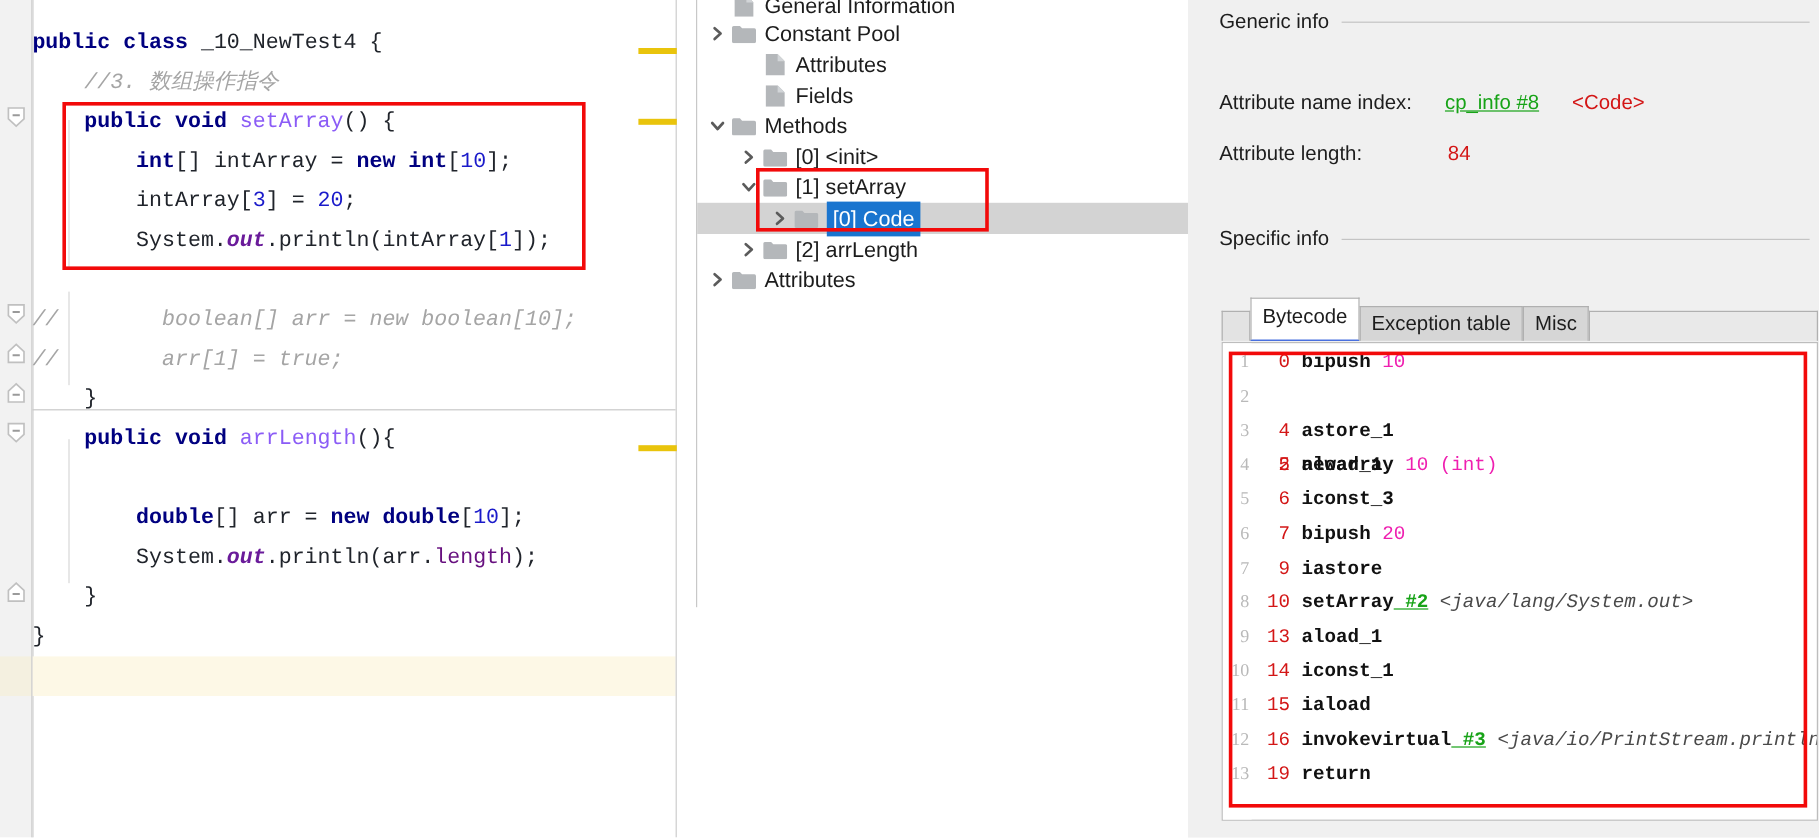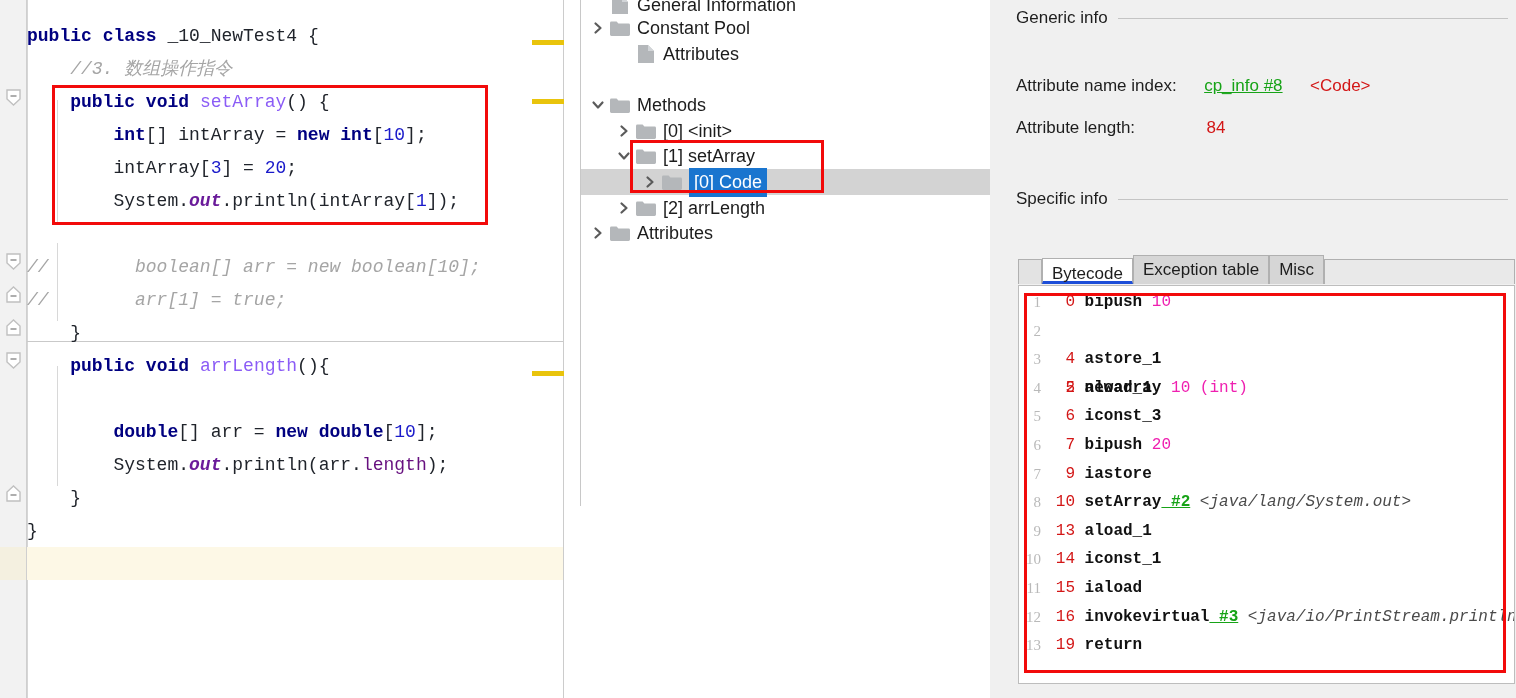--- a/index.html
+++ b/index.html
@@ -85,21 +85,21 @@
   .cplink{color:#17a317;text-decoration:underline;}
   .redval{color:#d31616;}
   .angle{color:#d31616;}
 
   .tabs{position:absolute;left:1018px;top:254px;width:497px;height:30px;display:flex;align-items:flex-end;}
   .tab-stub{width:22px;height:24px;background:#e3e3e3;border:1px solid #b0b0b0;border-bottom:none;}
   .tab{
     height:29px;line-height:28px;padding:0 9px;font-size:17px;color:#1d1d1d;
     background:#d6d6d6;border:1px solid #b0b0b0;border-bottom:none;box-sizing:border-box;
   }
-  .tab.active{background:#ffffff;border-bottom:3px solid #1d4ed8;height:26px;line-height:29px;}
+  .tab.active{background:#ffffff;border-bottom:1px solid #1d4ed8;height:36px;line-height:29px;}
   .tab-fill{flex:1;height:24px;background:#e9e9e9;border:1px solid #b0b0b0;border-bottom:none;}
 
   .bytepane{
     position:absolute;left:1018px;top:285px;width:497px;height:399px;background:#ffffff;
     border:1px solid #bdbdbd;box-sizing:border-box;overflow:hidden;
   }
   .byte-gutter{position:absolute;left:0;top:0;width:24px;height:399px;background:#ffffff;}
   .bg-num{
     position:absolute;right:2px;width:22px;text-align:right;font-family:"Liberation Serif",serif;
     font-size:15px;color:#b9b9b9;height:28px;line-height:28px;
@@ -224,20 +224,31 @@
         <div style="width: 32px; flex: 0 0 auto;"></div>
         <div class="twist"></div>
         <div class="ficon">
           <svg width="16" height="18" viewBox="0 0 16 18">
             <path d="M0 0 H10 L16 6 V18 H0 Z" fill="#b4b7ba"></path>
             <path d="M10 0 L16 6 H10 Z" fill="#d2d5d8"></path>
           </svg>
         </div>
         <span class="tlabel">Attributes</span>
       </div>
+      <div class="trow" style="top: 67px;">
+        <div style="width: 32px; flex: 0 0 auto;"></div>
+        <div class="twist"></div>
+        <div class="ficon">
+          <svg width="16" height="18" viewBox="0 0 16 18">
+            <path d="M0 0 H10 L16 6 V18 H0 Z" fill="#b4b7ba"></path>
+            <path d="M10 0 L16 6 H10 Z" fill="#d2d5d8"></path>
+          </svg>
+        </div>
+        <span class="tlabel">Fields</span>
+      </div>
       <div class="trow" style="top: 92px;">
         <div style="width: 6px; flex: 0 0 auto;"></div>
         <div class="twist">
           <svg width="14" height="14" viewBox="0 0 14 14">
             <polyline points="2.5,4.5 7,9.5 11.5,4.5" fill="none" stroke="#5b5b5b" stroke-width="2.2" stroke-linecap="round" stroke-linejoin="round"></polyline>
           </svg>
         </div>
         <div class="ficon">
           <svg width="20" height="15" viewBox="0 0 20 15">
             <path d="M0 2 A1.4 1.4 0 0 1 1.4 0.6 H6.6 L8.4 2.6 H18.6 A1.4 1.4 0 0 1 20 4 V13.6 A1.4 1.4 0 0 1 18.6 15 H1.4 A1.4 1.4 0 0 1 0 13.6 Z" fill="#b4b7ba"></path>

